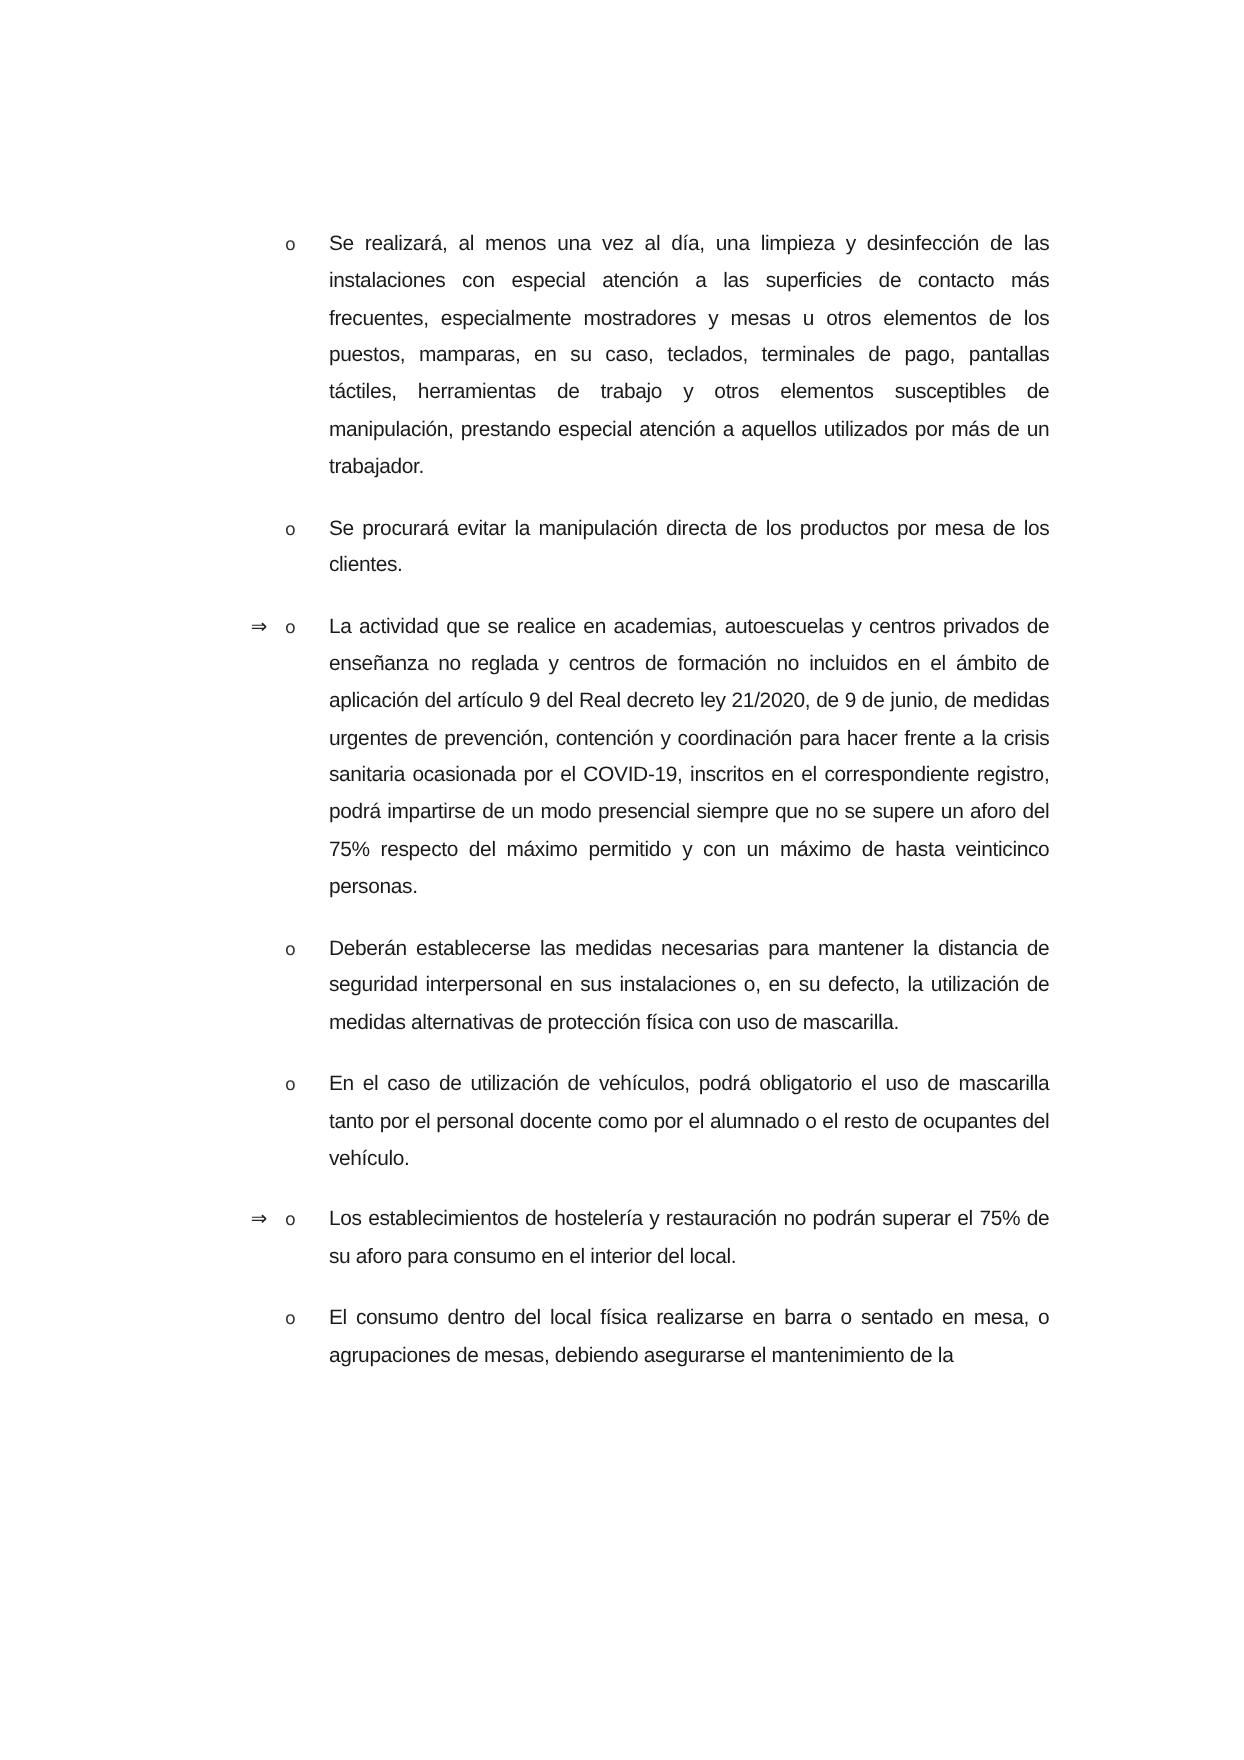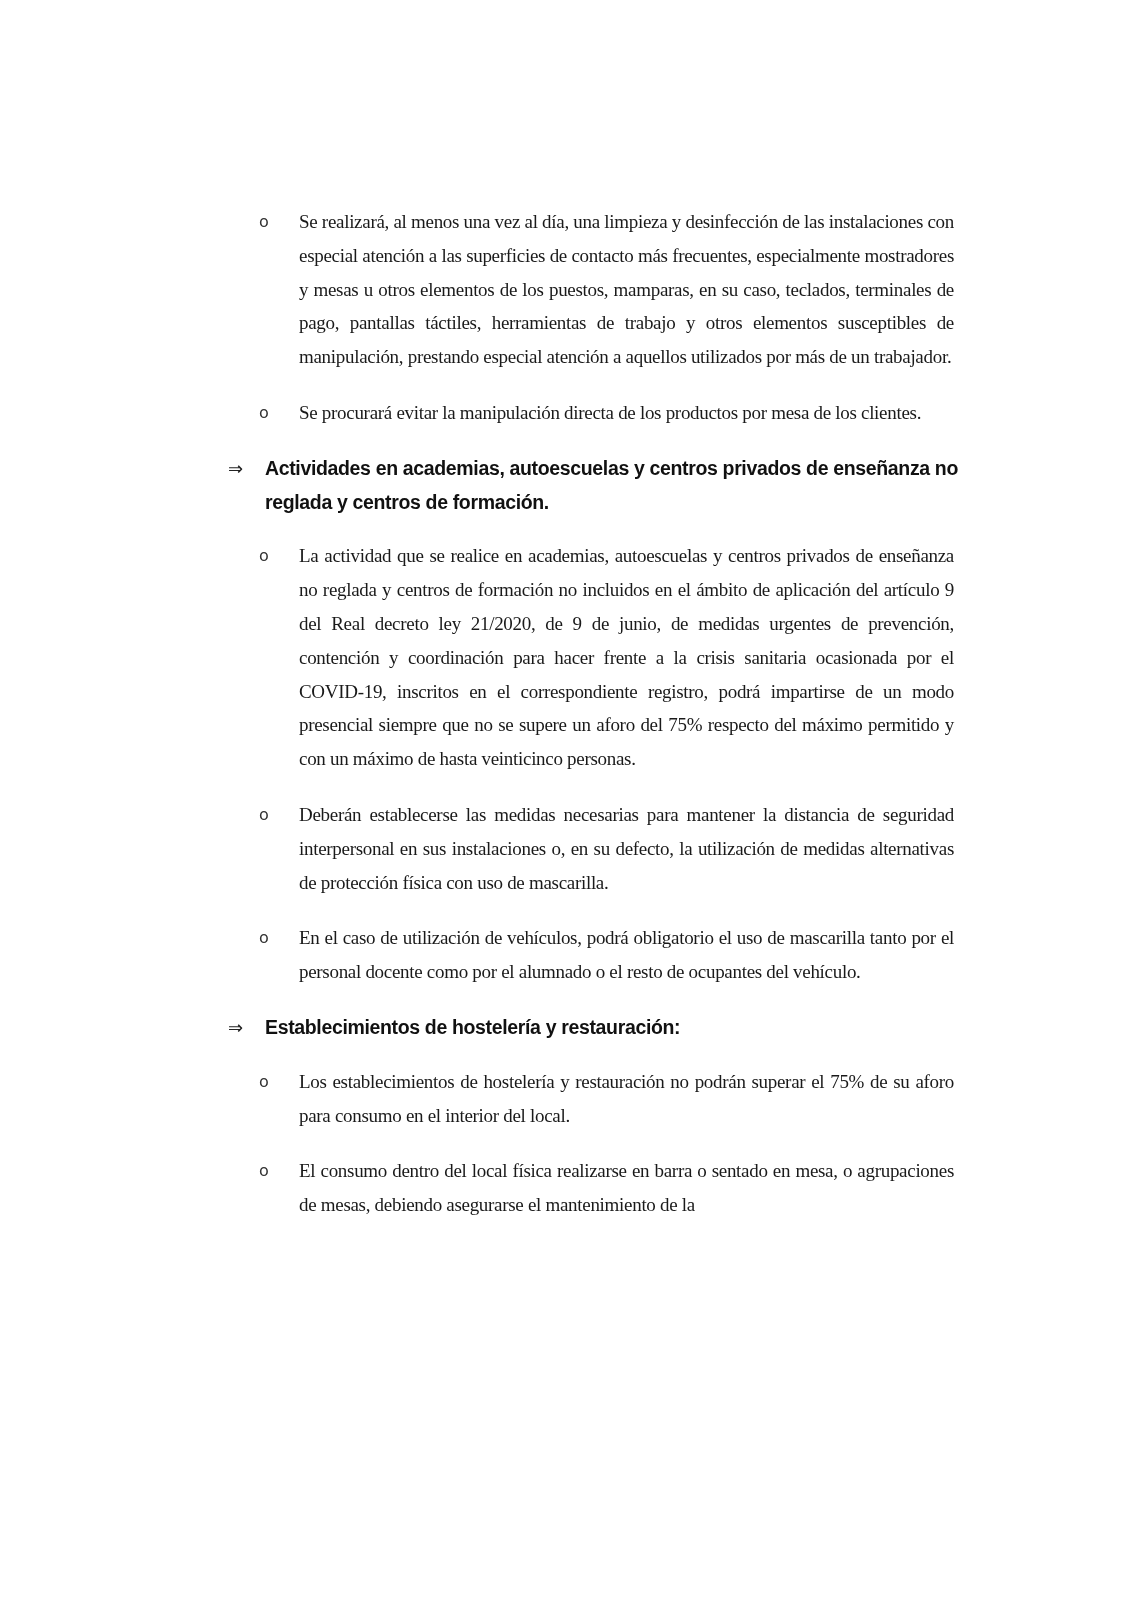--- a/index.html
+++ b/index.html
@@ -63,62 +63,59 @@
     .bullet {
       position: absolute;
       left: -40px;
       top: 0;
       font-size: 16px;
       color: #333;
       font-family: "DejaVu Sans", sans-serif;
     }
     .bullet-text {
       display: block;
-      font-family: Liberation Serif, serif;
     }
   </style>
 </head>
 <body>
 
 <div class="page">
   <div class="content">
 
     <div class="bullet-item">
       <span class="bullet">o</span>
       <span class="bullet-text">Se realizará, al menos una vez al día, una limpieza y desinfección de las instalaciones con especial atención a las superficies de contacto más frecuentes, especialmente mostradores y mesas u otros elementos de los puestos, mamparas, en su caso, teclados, terminales de pago, pantallas táctiles, herramientas de trabajo y otros elementos susceptibles de manipulación, prestando especial atención a aquellos utilizados por más de un trabajador.</span>
     </div>
 
     <div class="bullet-item">
       <span class="bullet">o</span>
       <span class="bullet-text">Se procurará evitar la manipulación directa de los productos por mesa de los clientes.</span>
     </div>
 
     <div class="section-heading">
       <span class="arrow">⇒</span>
-      <span>Actividades en academias, autoescuelas y centros privados de enseñanza no reglada y centros de formación.</span>
     </div>
 
     <div class="bullet-item">
       <span class="bullet">o</span>
       <span class="bullet-text">La actividad que se realice en academias, autoescuelas y centros privados de enseñanza no reglada y centros de formación no incluidos en el ámbito de aplicación del artículo 9 del Real decreto ley 21/2020, de 9 de junio, de medidas urgentes de prevención, contención y coordinación para hacer frente a la crisis sanitaria ocasionada por el COVID-19, inscritos en el correspondiente registro, podrá impartirse de un modo presencial siempre que no se supere un aforo del 75% respecto del máximo permitido y con un máximo de hasta veinticinco personas.</span>
     </div>
 
     <div class="bullet-item">
       <span class="bullet">o</span>
       <span class="bullet-text">Deberán establecerse las medidas necesarias para mantener la distancia de seguridad interpersonal en sus instalaciones o, en su defecto, la utilización de medidas alternativas de protección física con uso de mascarilla.</span>
     </div>
 
     <div class="bullet-item">
       <span class="bullet">o</span>
       <span class="bullet-text">En el caso de utilización de vehículos, podrá obligatorio el uso de mascarilla tanto por el personal docente como por el alumnado o el resto de ocupantes del vehículo.</span>
     </div>
 
     <div class="section-heading">
       <span class="arrow">⇒</span>
-      <span>Establecimientos de hostelería y restauración:</span>
     </div>
 
     <div class="bullet-item">
       <span class="bullet">o</span>
       <span class="bullet-text">Los establecimientos de hostelería y restauración no podrán superar el 75% de su aforo para consumo en el interior del local.</span>
     </div>
 
     <div class="bullet-item">
       <span class="bullet">o</span>
       <span class="bullet-text">El consumo dentro del local física realizarse en barra o sentado en mesa, o agrupaciones de mesas, debiendo asegurarse el mantenimiento de la</span>

